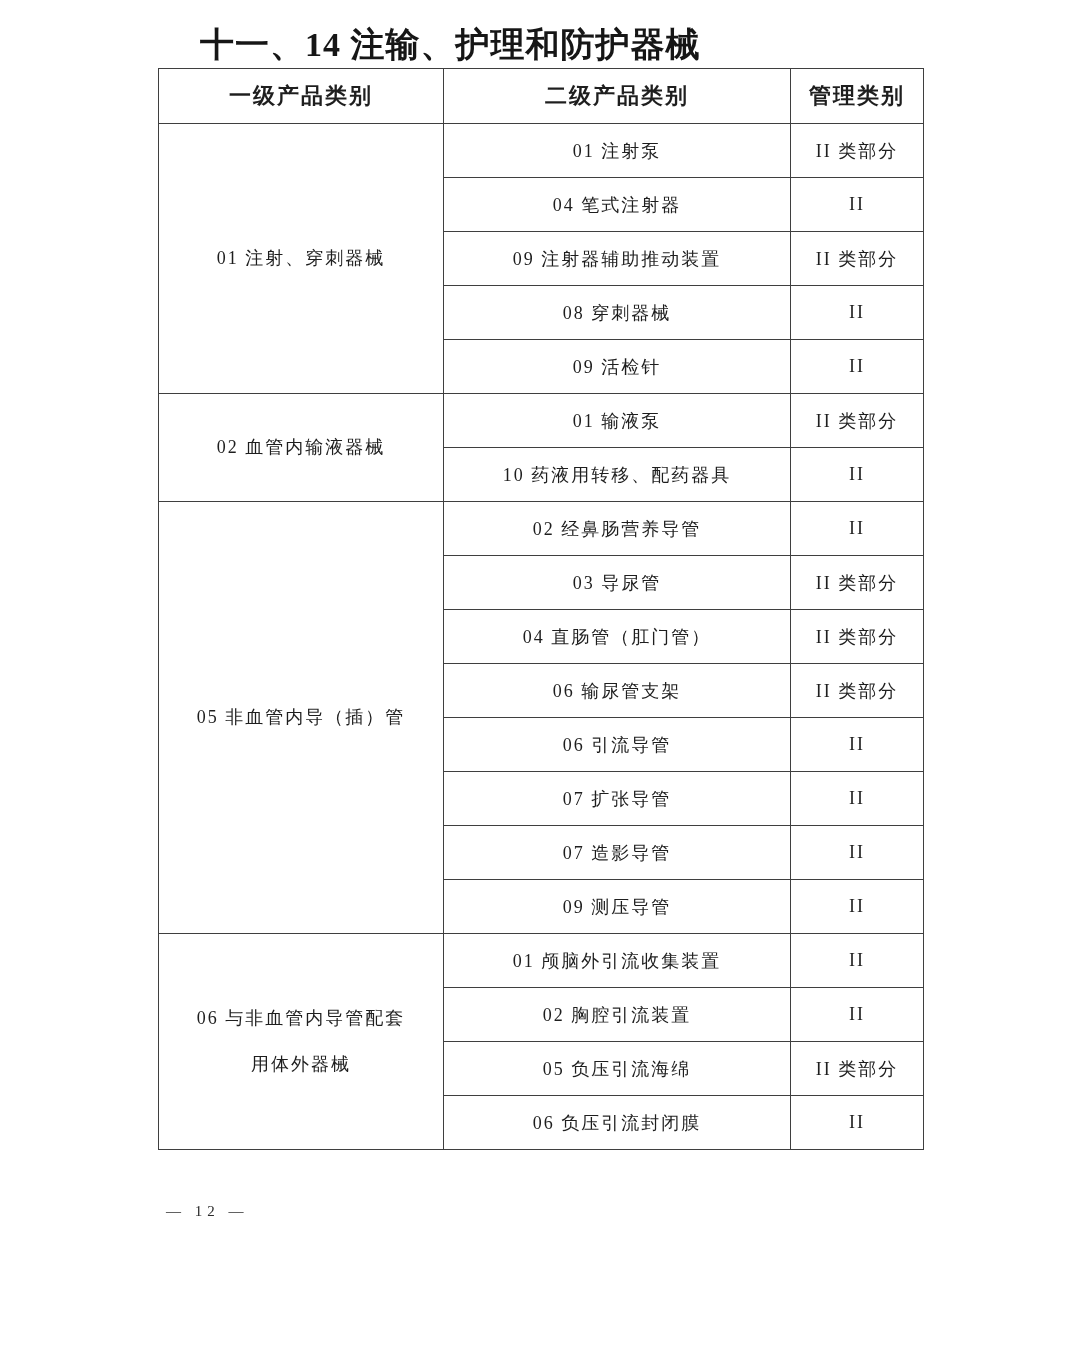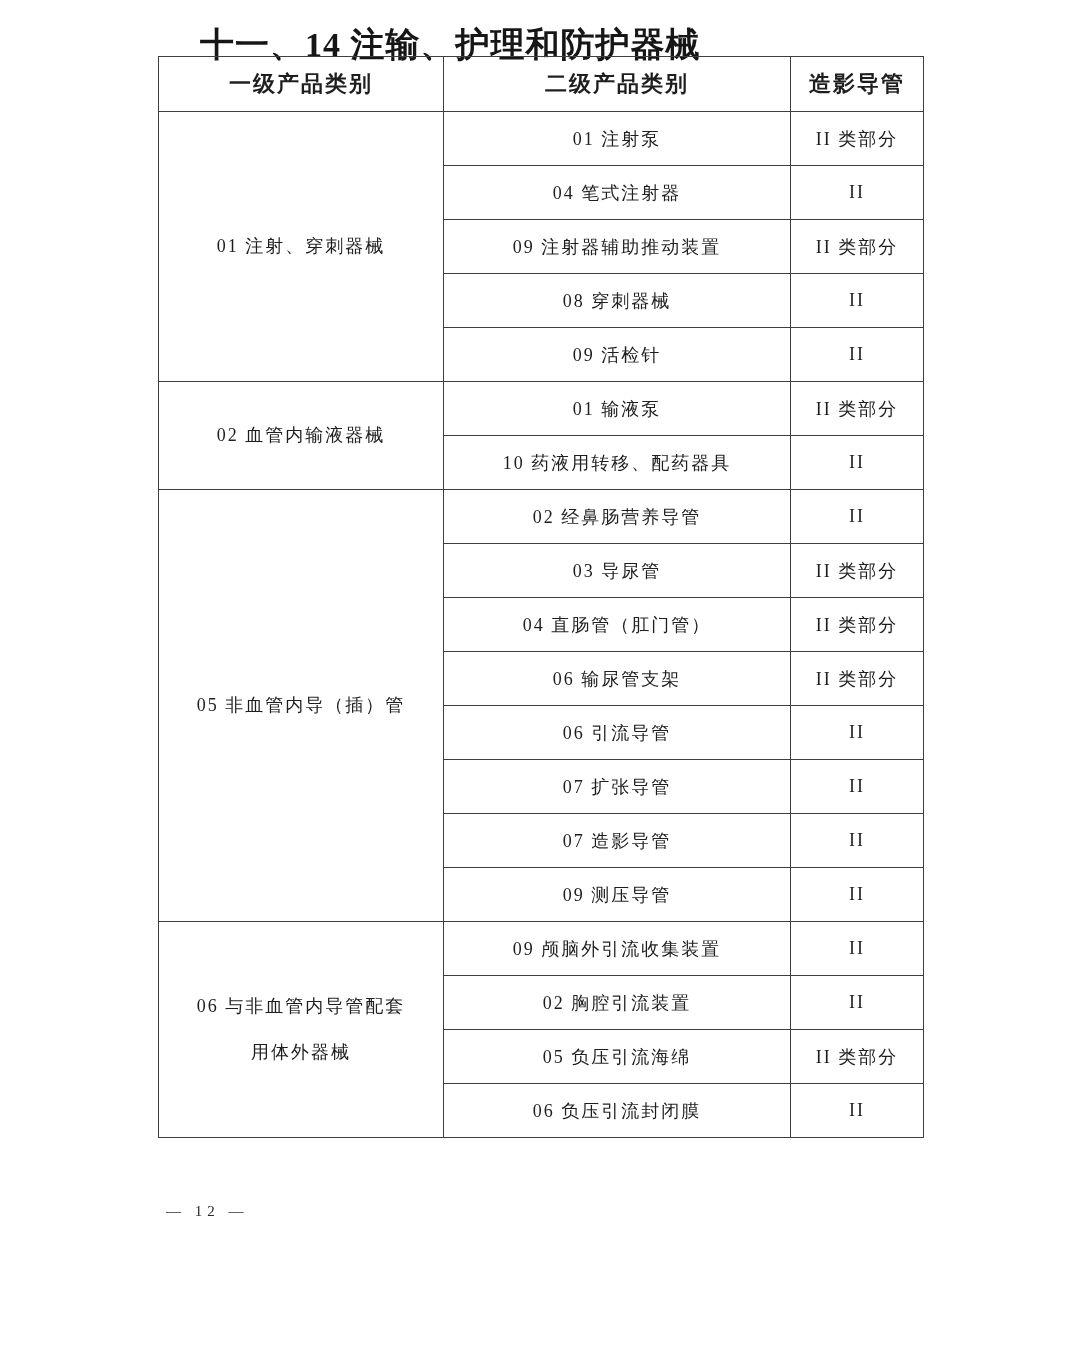--- a/index.html
+++ b/index.html
@@ -24,21 +24,21 @@
     top: 22px;
     font-size: 34px;
     font-weight: bold;
     letter-spacing: 1px;
     color: #161616;
     white-space: nowrap;
   }
   table.category-table {
     position: absolute;
     left: 158px;
-    top: 56px;
+    top: 68px;
     width: 765px;
     border-collapse: collapse;
     table-layout: fixed;
   }
   .category-table col.c1 { width: 285px; }
   .category-table col.c2 { width: 347px; }
   .category-table col.c3 { width: 133px; }
   .category-table th,
   .category-table td {
     border: 1px solid #3f3f3f;
@@ -82,21 +82,21 @@
   <table class="category-table">
     <colgroup>
       <col class="c1">
         <col class="c2">
         <col class="c3">
     </colgroup>
     <thead>
       <tr>
         <th>一级产品类别</th>
         <th>二级产品类别</th>
-        <th>造影导管</th>
+        <th>管理类别</th>
       </tr>
     </thead>
     <tbody>
         <tr>
           <td rowspan="5" class="col-category">01 注射、穿刺器械</td>
           <td class="col-sub">01 注射泵</td>
           <td class="col-mgmt">II 类部分</td>
         </tr>
         <tr>
           <td class="col-sub">04 笔式注射器</td>
@@ -152,21 +152,21 @@
           <td class="col-sub">07 造影导管</td>
           <td class="col-mgmt">II</td>
         </tr>
         <tr>
           <td class="col-sub">09 测压导管</td>
           <td class="col-mgmt">II</td>
         </tr>
         <tr>
           <td rowspan="4" class="col-category">06 与非血管内导管配套
 用体外器械</td>
-          <td class="col-sub">09 颅脑外引流收集装置</td>
+          <td class="col-sub">01 颅脑外引流收集装置</td>
           <td class="col-mgmt">II</td>
         </tr>
         <tr>
           <td class="col-sub">02 胸腔引流装置</td>
           <td class="col-mgmt">II</td>
         </tr>
         <tr>
           <td class="col-sub">05 负压引流海绵</td>
           <td class="col-mgmt">II 类部分</td>
         </tr>

